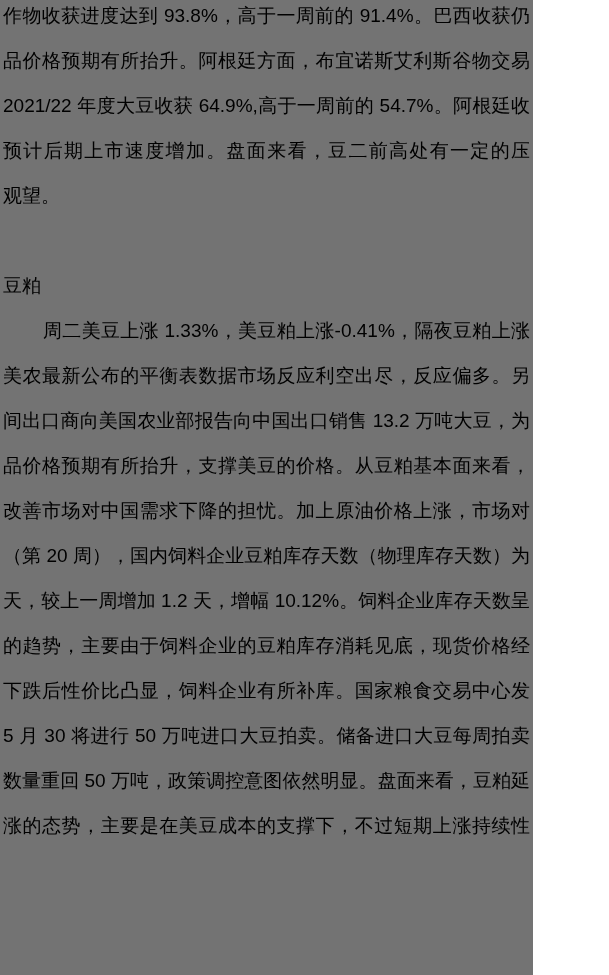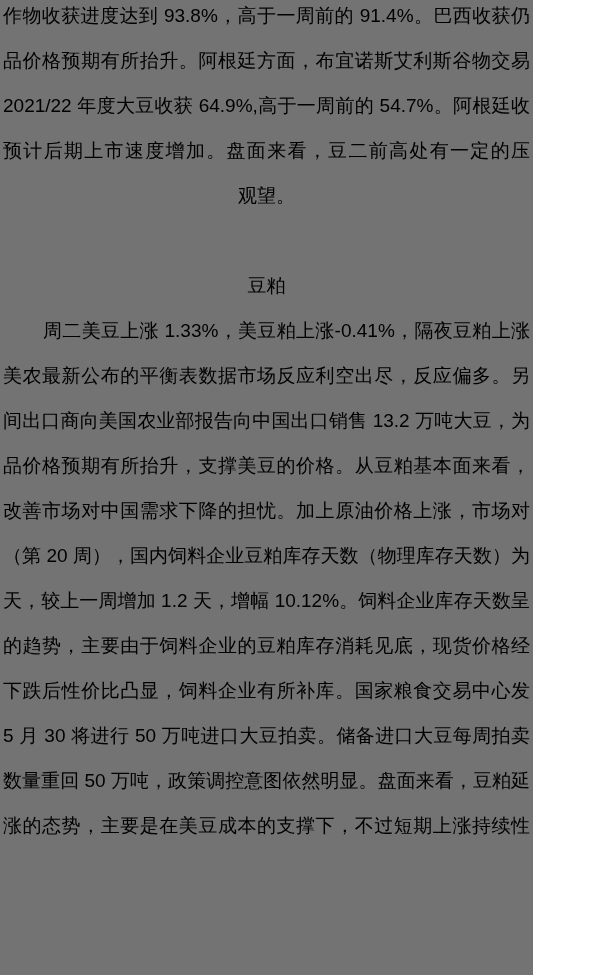--- a/index.html
+++ b/index.html
@@ -22,21 +22,21 @@
     margin-top: -7px;
     color: #000000;
   }
   .line {
     height: 45px;
     line-height: 45px;
     font-size: 19px;
     color: #000000;
     white-space: normal;
     overflow: hidden;
-    text-align: center;
+    text-align: left;
   }
   .j {
     text-align: justify;
     text-align-last: justify;
     text-justify: inter-ideograph;
   }
   .indent {
     padding-left: 40px;
   }
   .blank {

